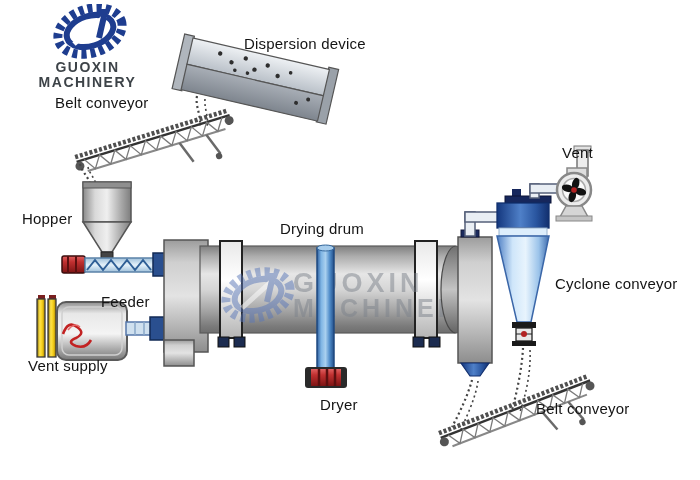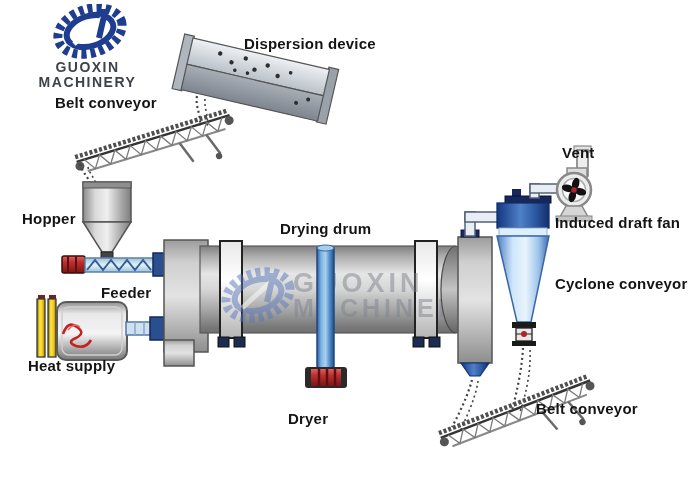--- a/index.html
+++ b/index.html
@@ -1,19 +1,19 @@
 <!DOCTYPE html>
 <html><head>
 <meta charset="utf-8">
 <style>
   html,body{margin:0;padding:0;background:#fff;}
   .canvas{position:relative;width:700px;height:480px;background:#ffffff;overflow:hidden;
           font-family:"Liberation Sans",sans-serif;}
   .scene{position:absolute;left:0;top:0;}
-  .lbl{position:absolute;font-weight:bold;font-size:15px;color:#141414;white-space:nowrap;letter-spacing:.2px;}
+  .lbl{position:absolute;font-weight:normal;font-size:15px;color:#141414;white-space:nowrap;letter-spacing:.2px;}
   .logo{position:absolute;left:30px;top:4px;width:115px;display:flex;flex-direction:column;align-items:center;}
   .logo-text{font-weight:bold;font-size:14px;letter-spacing:1.5px;color:#3d4348;line-height:1.05;text-align:center;}
   .wm-text{font-weight:bold;fill:#7d838c;letter-spacing:4px;}
 </style>
 </head>
 <body>
 
 <div class="canvas">
 
   <svg class="scene" width="700" height="480" viewBox="0 0 700 480">
@@ -300,22 +300,21 @@
         <path d="M8,-19 L15,-19 L9,7" fill="none" stroke="currentColor" stroke-width="6"></path>
       </g>
     </svg>
     <div class="logo-text">GUOXIN</div>
     <div class="logo-text">MACHINERY</div>
   </div>
 
   <div class="lbl" style="left:55px;top:94px;">Belt conveyor</div>
   <div class="lbl" style="left:244px;top:35px;">Dispersion device</div>
   <div class="lbl" style="left:22px;top:210px;">Hopper</div>
-  <div class="lbl" style="left:101px;top:284px;">Feeder</div>
-  <div class="lbl" style="left:28px;top:357px;">Heat supply</div>
+  <div class="lbl" style="left:101px;top:293px;">Feeder</div>
+  <div class="lbl" style="left:28px;top:357px;">Vent supply</div>
   <div class="lbl" style="left:280px;top:220px;">Drying drum</div>
-  <div class="lbl" style="left:288px;top:396px;margin-top:14px;">Dryer</div>
+  <div class="lbl" style="left:320px;top:396px;">Dryer</div>
   <div class="lbl" style="left:562px;top:144px;">Vent</div>
-  <div class="lbl" style="left:555px;top:214px;">Induced draft fan</div>
   <div class="lbl" style="left:555px;top:275px;">Cyclone conveyor</div>
   <div class="lbl" style="left:536px;top:400px;">Belt conveyor</div>
 
 </div>
 
 </body></html>

